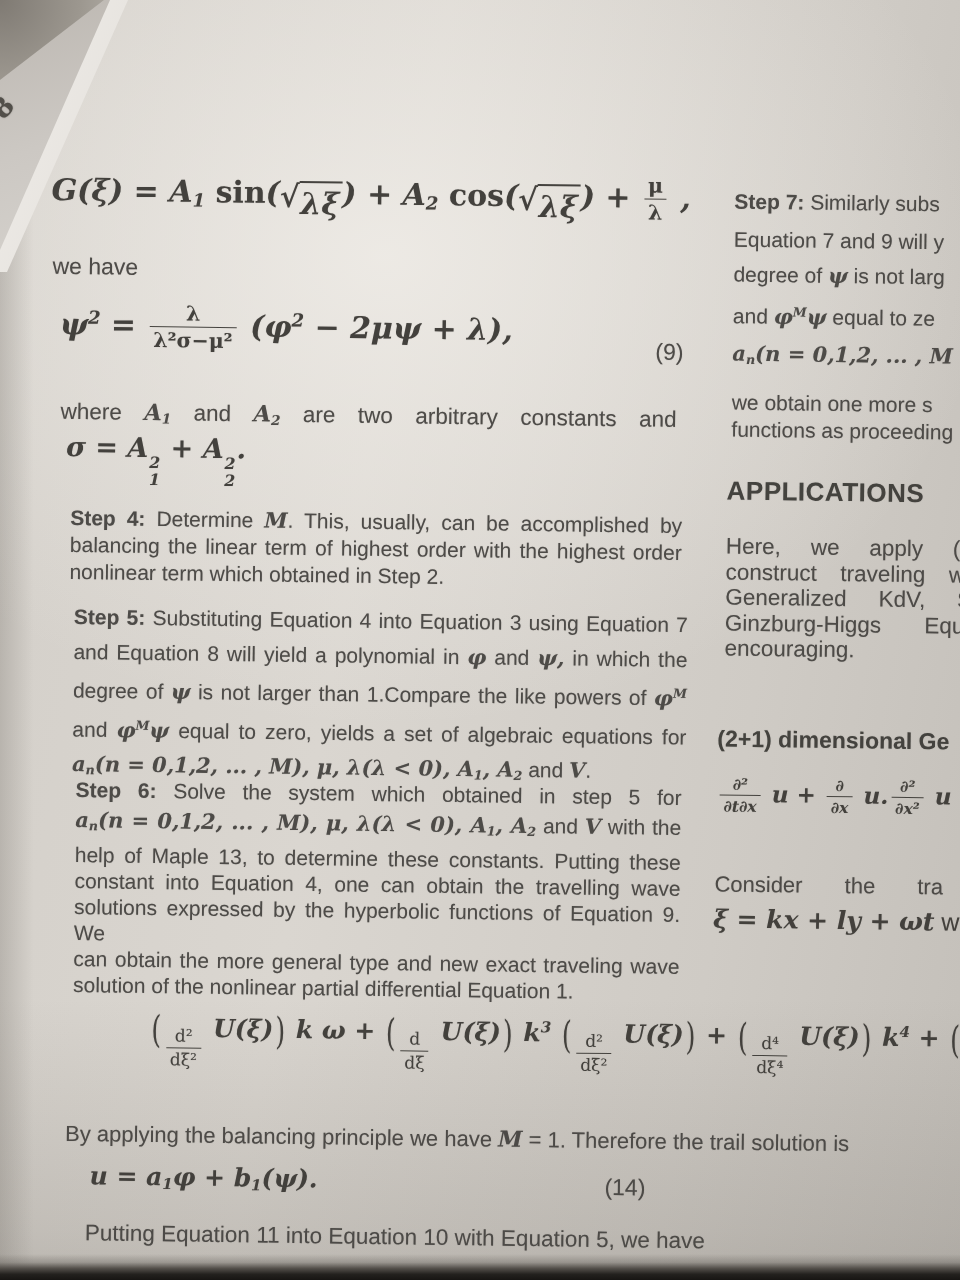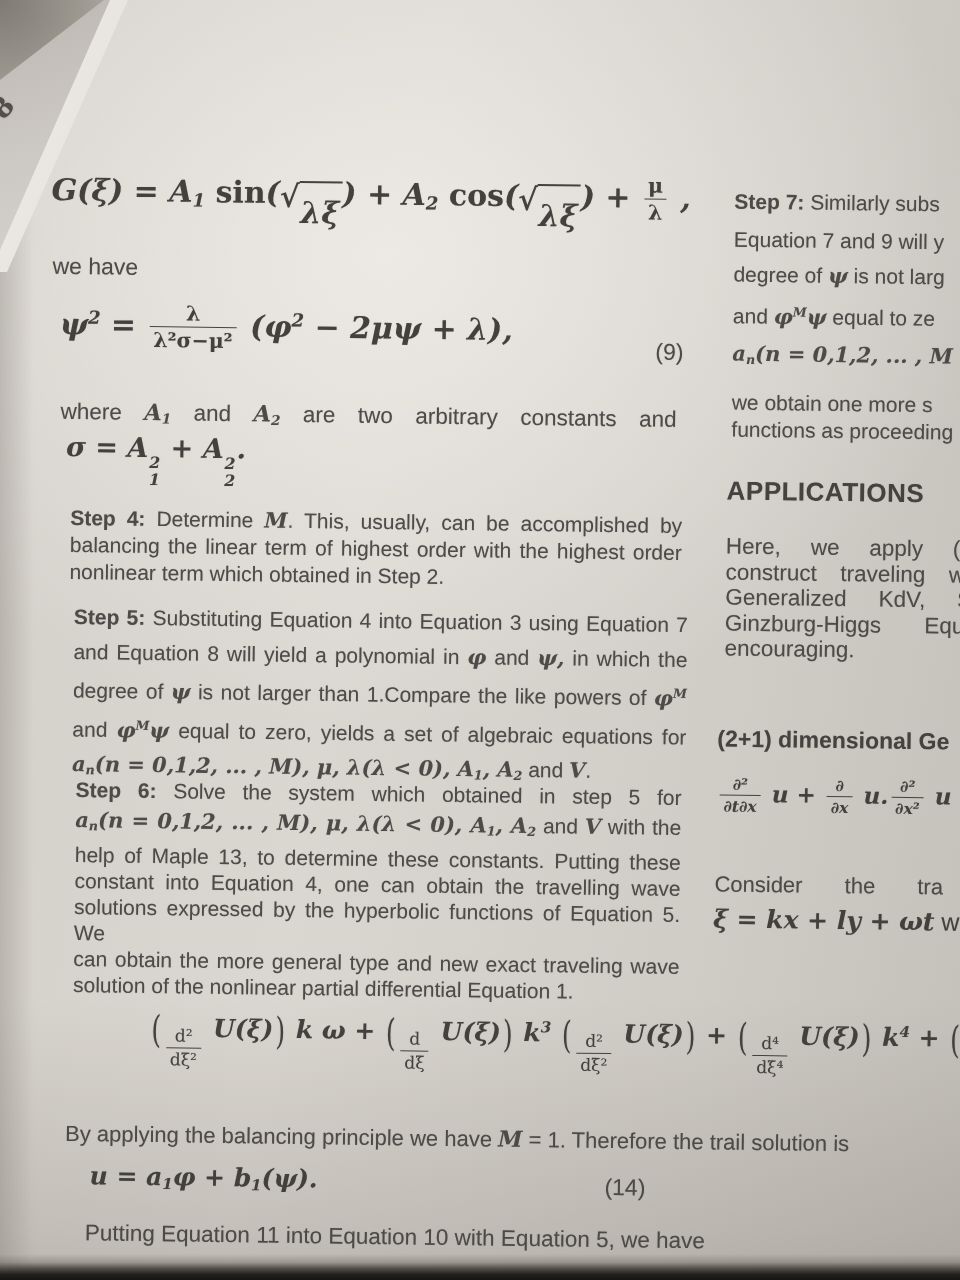--- a/index.html
+++ b/index.html
@@ -68,21 +68,21 @@
   .tk-sub,.tk-subb{font-size:0.6em;vertical-align:-0.25em;font-style:italic;}
   .tk-supb,.tk-subb{font-weight:700;}
   .tk-bp{display:inline-block;font-style:normal;font-weight:400;transform:scaleY(1.5);vertical-align:-0.08em;margin:0 2px;}
   .frac{display:inline-flex;flex-direction:column;align-items:center;vertical-align:middle;margin:0 3px;line-height:1;}
   .frac .fn{font-size:0.68em;line-height:1.15;padding:0 4px 1px;}
   .frac .fd{font-size:0.68em;line-height:1.15;padding:2px 4px 0;border-top:1.7px solid currentColor;}
   .frac.fu{font-style:normal;font-weight:400;margin-top:36px;}
   .frac.fb{font-style:italic;font-weight:700;}
   .sqrt{display:inline-flex;align-items:flex-start;vertical-align:-0.12em;}
   .sqrt .rs{line-height:1.05;}
-  .sqrt .rb{border-top:2px solid currentColor;font-style:italic;line-height:1.1;padding:13px 3px 0 1px;}
+  .sqrt .rb{border-top:2px solid currentColor;font-style:italic;line-height:1.1;padding:4px 3px 0 1px;}
   .stk{display:inline-flex;flex-direction:column;align-items:center;line-height:1;vertical-align:-0.42em;margin:0 1px;}
   .stk .st,.stk .sb{font-size:0.58em;font-style:italic;}
   .stk .sb{margin-top:1px;}
   .eq span{white-space:pre;}
   .eq{white-space:nowrap;}
   .bold-math{font-weight:700;color:rgba(62,60,56,0.96);}
   
   #eq-g{left:54px;top:166px;font-size:30px;}
   #we-have{left:56px;top:252px;font-size:23px;}
   #eq-psi{left:64px;top:300px;font-size:30px;}
@@ -149,21 +149,21 @@
     <div class="ln"><span class="tk-p">degree of </span><span class="tk-mb">ψ</span><span class="tk-p"> is not larger than 1.Compare the like powers of </span><span class="tk-mb">φ</span><span class="tk-supb">M</span></div>
     <div class="ln"><span class="tk-p">and </span><span class="tk-mb">φ</span><span class="tk-supb">M</span><span class="tk-mb">ψ</span><span class="tk-p"> equal to zero, yields a set of algebraic equations for</span></div>
     <div class="ln"><span class="tk-mb">a</span><span class="tk-subb">n</span><span class="tk-mb">(n = 0,1,2, ... , M), μ, λ(λ &lt; 0), A</span><span class="tk-subb">1</span><span class="tk-mb">, A</span><span class="tk-subb">2</span><span class="tk-p"> and </span><span class="tk-mb">V</span><span class="tk-p">.</span></div>
   </div>
 
   <div id="step6" class="blk just">
     <div class="ln"><span class="tk-b">Step 6: </span><span class="tk-p">Solve the system which obtained in step 5 for</span></div>
     <div class="ln"><span class="tk-mb">a</span><span class="tk-subb">n</span><span class="tk-mb">(n = 0,1,2, ... , M), μ, λ(λ &lt; 0), A</span><span class="tk-subb">1</span><span class="tk-mb">, A</span><span class="tk-subb">2</span><span class="tk-p"> and </span><span class="tk-mb">V</span><span class="tk-p"> with the</span></div>
     <div class="ln"><span class="tk-p">help of Maple 13, to determine these constants. Putting these</span></div>
     <div class="ln"><span class="tk-p">constant into Equation 4, one can obtain the travelling wave</span></div>
-    <div class="ln"><span class="tk-p">solutions expressed by the hyperbolic functions of Equation 5. We</span></div>
+    <div class="ln"><span class="tk-p">solutions expressed by the hyperbolic functions of Equation 9. We</span></div>
     <div class="ln"><span class="tk-p">can obtain the more general type and new exact traveling wave</span></div>
     <div class="ln"><span class="tk-p">solution of the nonlinear partial differential Equation 1.</span></div>
   </div>
 
   <div id="step7" class="blk">
     <div class="ln"><span class="tk-b">Step 7: </span><span class="tk-p">Similarly subs</span></div>
     <div class="ln"><span class="tk-p">Equation 7 and 9 will y</span></div>
     <div class="ln"><span class="tk-p">degree of </span><span class="tk-mb">ψ</span><span class="tk-p"> is not larg</span></div>
     <div class="ln"><span class="tk-p">and </span><span class="tk-mb">φ</span><span class="tk-supb">M</span><span class="tk-mb">ψ</span><span class="tk-p"> equal to ze</span></div>
     <div class="ln"><span class="tk-mb">a</span><span class="tk-subb">n</span><span class="tk-mb">(n = 0,1,2, ... , M</span></div>

